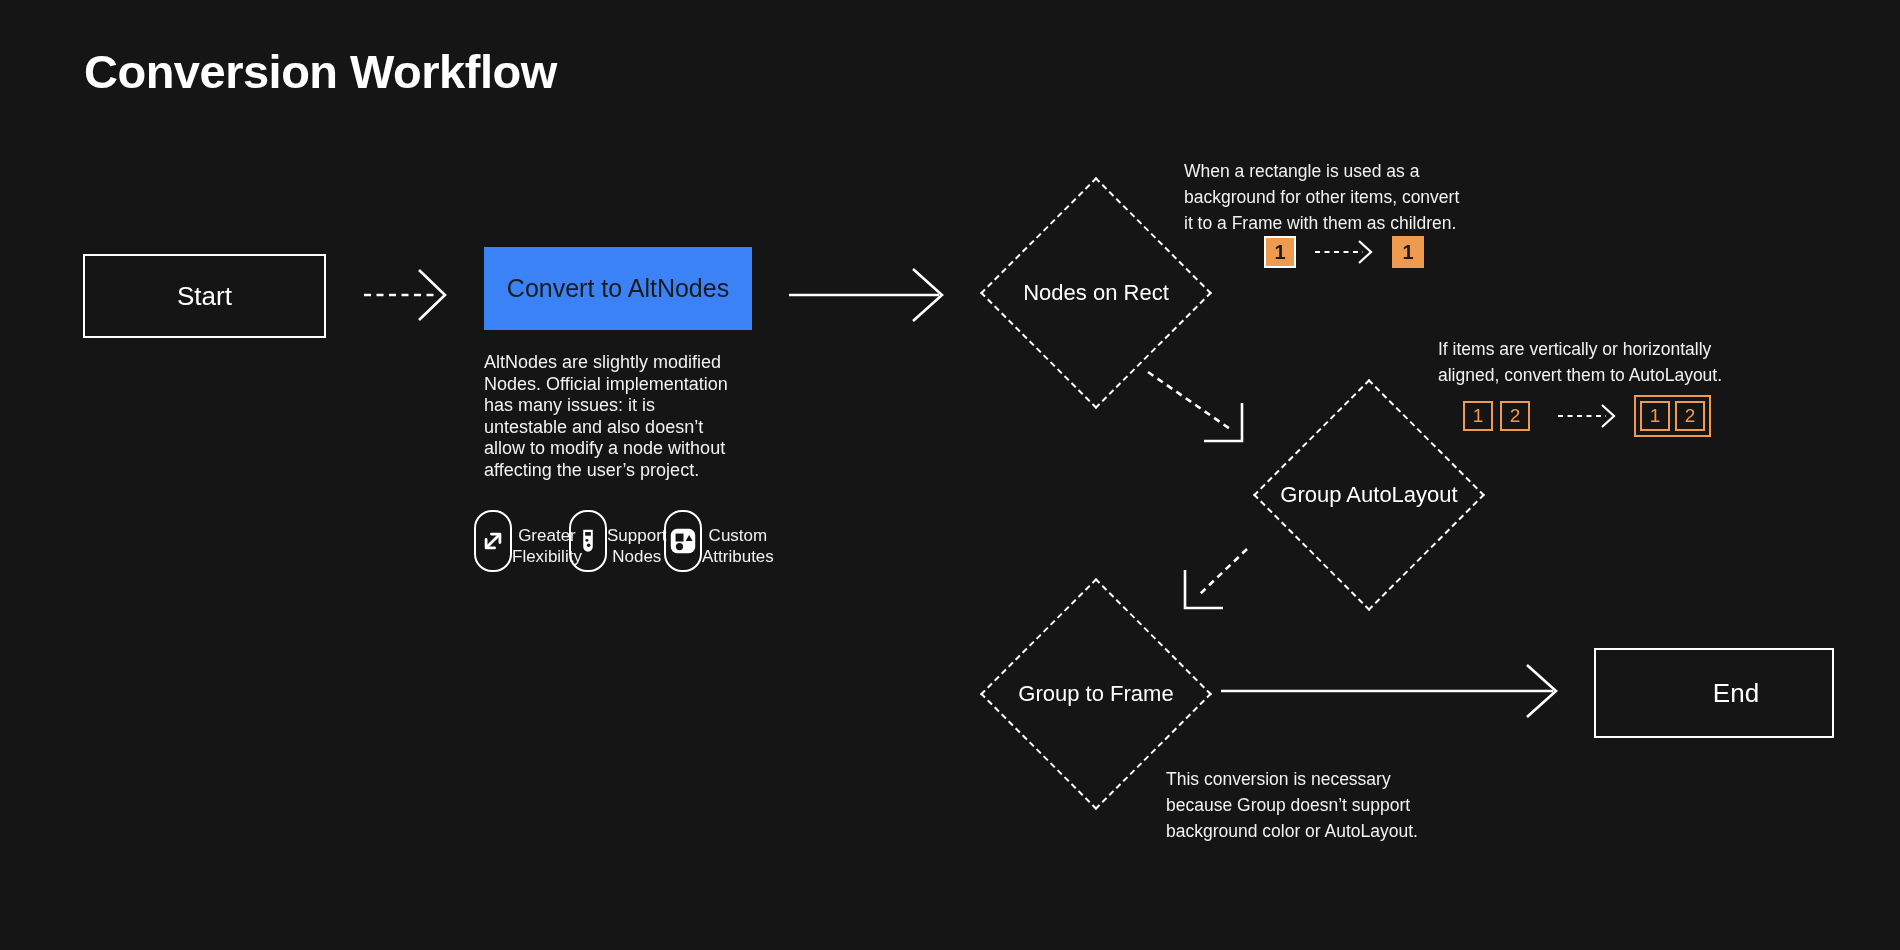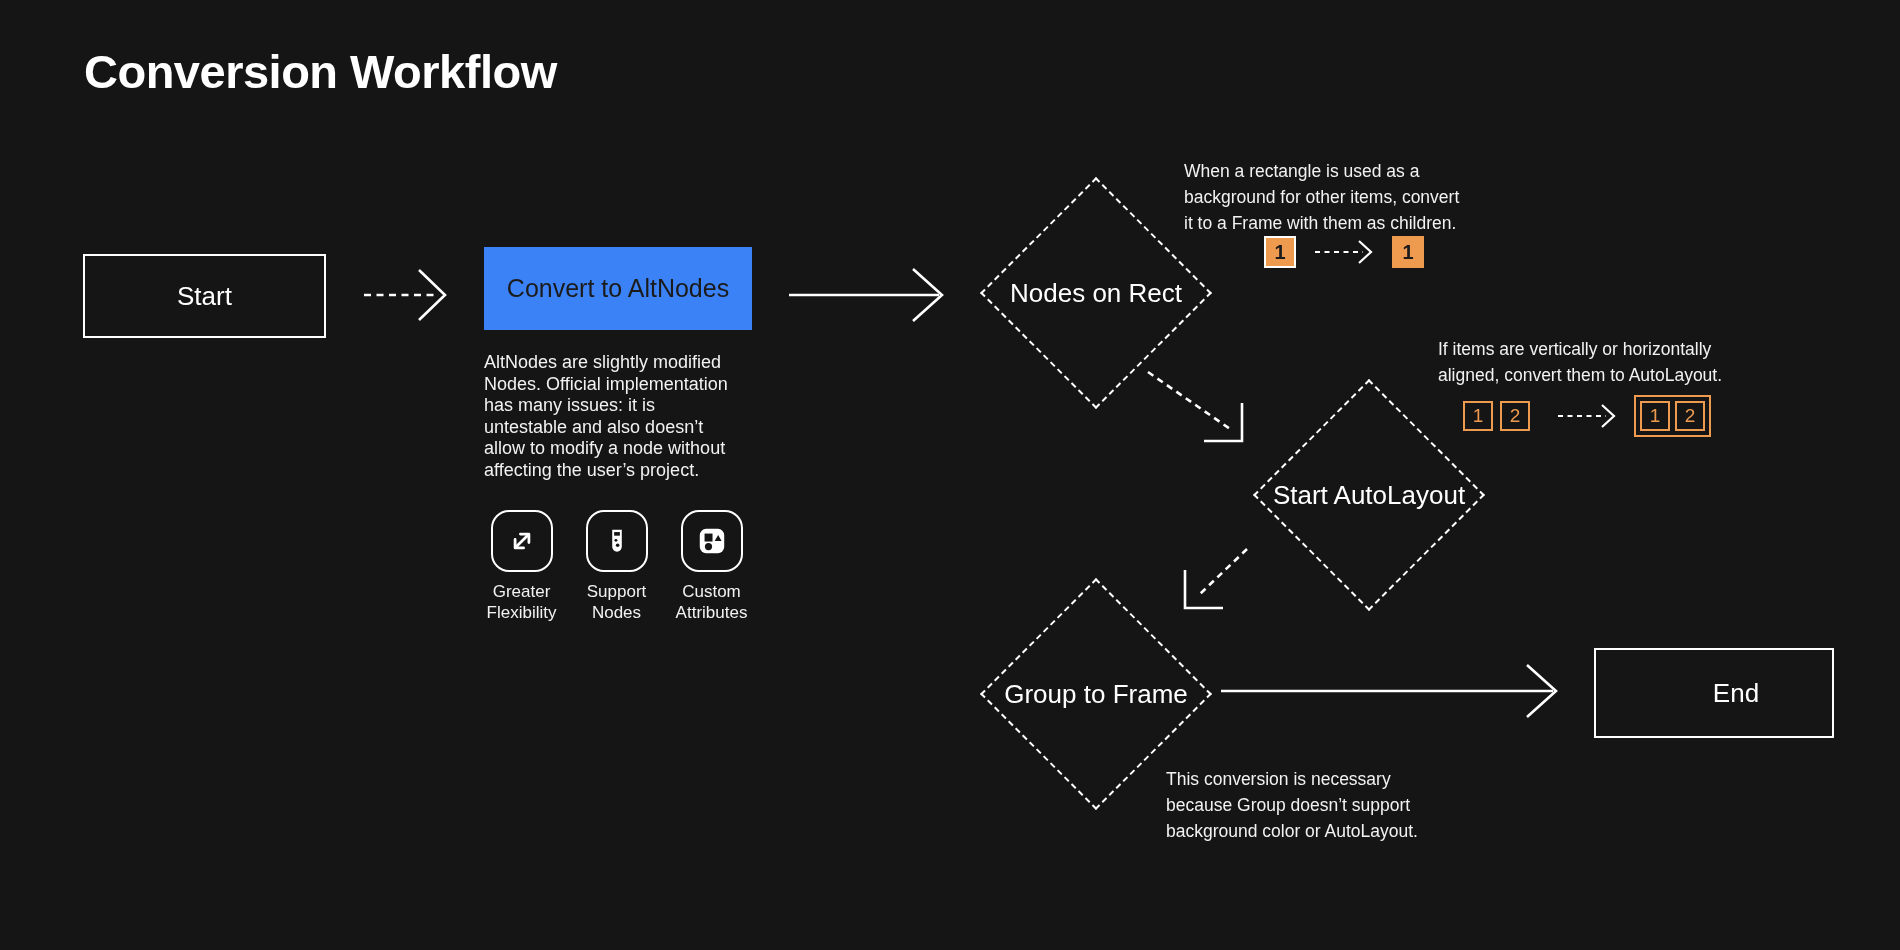--- a/index.html
+++ b/index.html
@@ -29,37 +29,37 @@
   
   .diamond {
     position:absolute; width:164px; height:164px;
     border:2px dashed #FFFFFF; transform:rotate(45deg); box-sizing:border-box;
   }
   .diamond-1 { left:978px;  top:211px; }
   .diamond-2 { left:1251px; top:413px; }
   .diamond-3 { left:978px;  top:612px; }
   .diamond-label {
     position:absolute; width:260px; text-align:center;
-    color:#FFFFFF; font-size:26px; line-height:30px;
+    color:#FFFFFF; font-size:22px; line-height:30px;
   }
   .dl-1 { left:930px;  top:278px; }
   .dl-2 { left:1203px; top:480px; }
   .dl-3 { left:930px;  top:679px; }
   
   .note {
     position:absolute; color:#F2F2F2; font-size:17.5px; line-height:26px;
     white-space:pre-line;
   }
   .desc  { left:448px;  top:352px; font-size:18px; line-height:21.5px; }
   .note-rect  { left:1148px; top:158px; }
   .note-auto  { left:1402px; top:336px; }
   .note-group { left:1130px; top:766px; }
   
   .features { position:absolute; left:438px; top:510px; display:flex; }
-  .feature { width:95px; display:flex; flex-direction:column; align-items:center; }
+  .feature { width:95px; display:flex; flex-direction:row; align-items:center; }
   .icon-box {
     width:62px; height:62px; border:2.5px solid #FFFFFF; border-radius:18px;
     display:flex; align-items:center; justify-content:center; box-sizing:border-box;
   }
   .feature-label {
     margin-top:9px; color:#F2F2F2; font-size:17px; line-height:21px;
     text-align:center; white-space:pre-line;
   }
   
   .mini-row { position:absolute; display:flex; align-items:center; }
@@ -119,21 +119,21 @@
   </div>
 
   <div class="node-convert">
     <span>Convert to AltNodes</span>
   </div>
 
   <div class="diamond diamond-1"></div>
   <div class="diamond-label dl-1">Nodes on Rect</div>
 
   <div class="diamond diamond-2"></div>
-  <div class="diamond-label dl-2">Start AutoLayout</div>
+  <div class="diamond-label dl-2">Group AutoLayout</div>
 
   <div class="diamond diamond-3"></div>
   <div class="diamond-label dl-3">Group to Frame</div>
 
   <div class="rect-node node-end">
     <span>End</span>
   </div>
 
   <div class="note desc">AltNodes are slightly modified
 Nodes. Official implementation

